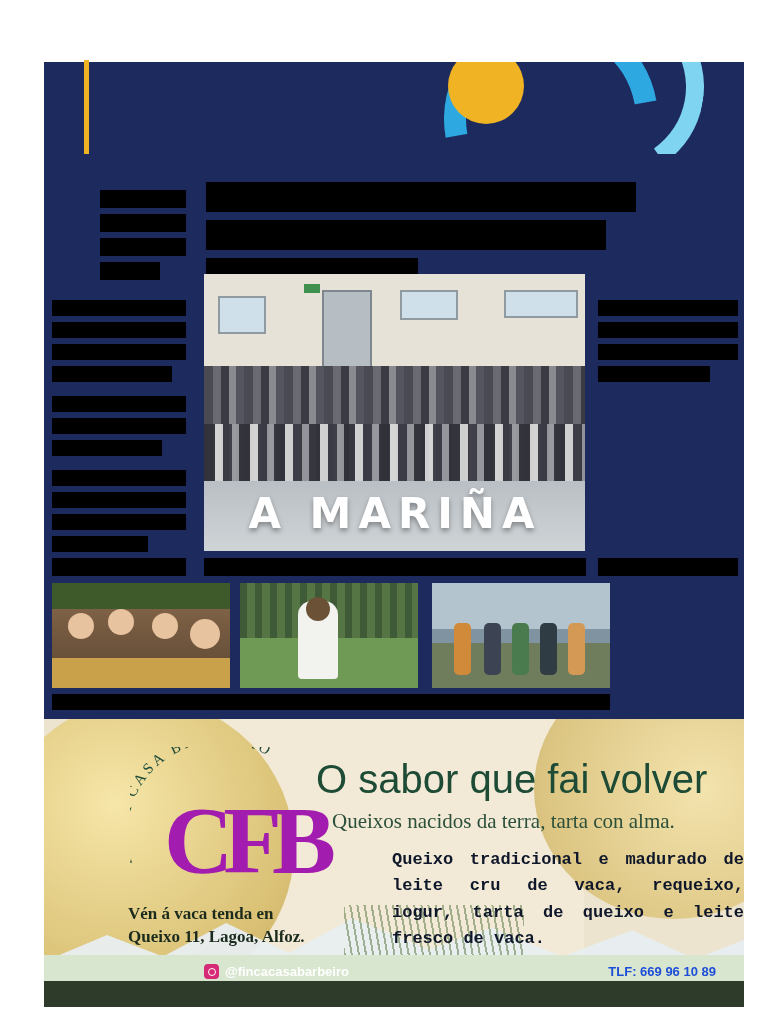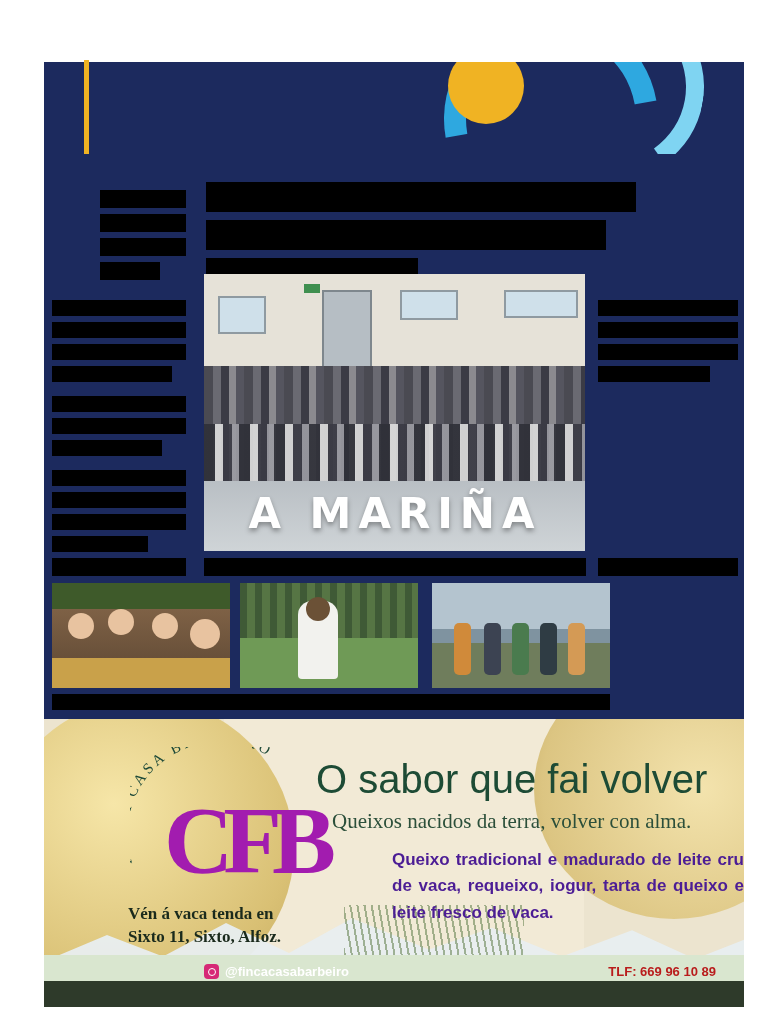--- a/index.html
+++ b/index.html
@@ -283,25 +283,25 @@
     left: 288px; top: 90px;
     font-family: "Liberation Serif", serif;
     font-size: 21px;
     color: #2b4f3a;
     white-space: nowrap;
   }
   .ad-body {
     position: absolute;
     left: 348px; top: 128px;
     width: 352px;
-    font-family: Liberation Sans, sans-serif;
+    font-family: Liberation Mono, monospace;
     font-weight: bold;
     font-size: 17px;
     line-height: 1.55;
-    color: #4c1d95;
+    color: #0f172a;
     text-align: justify;
   }
   .ad-store {
     position: absolute;
     left: 84px; bottom: 58px;
     font-family: "Liberation Serif", serif;
     font-weight: bold;
     font-size: 17px;
     color: #1a2a1c;
     line-height: 1.35;
@@ -331,21 +331,21 @@
     border: 1.6px solid #ffffff;
     border-radius: 50%;
     box-sizing: border-box;
   }
   .ad-phone {
     position: absolute;
     right: 28px; bottom: 28px;
     font-family: "Liberation Sans", sans-serif;
     font-weight: bold;
     font-size: 13px;
-    color: #b91c1c;
+    color: #1d4ed8;
   }
 </style>
 </head>
 <body>
 
 <div id="page">
 
   <div class="masthead">
     <div class="masthead-swirl-1"></div>
     <div class="masthead-swirl-2"></div>
@@ -440,26 +440,26 @@
           <path id="arcpath" d="M 8,130 A 92,92 0 1 1 178,112" fill="none"></path>
         </defs>
         <text font-family="Liberation Serif, serif" font-size="15" letter-spacing="3.2" fill="#1e4a38">
           <textPath href="#arcpath" startOffset="4%" id="arc-label">FINCA CASA BARBEIRO</textPath>
         </text>
       </svg>
       <div class="ad-logo-mono">CFB</div>
     </div>
 
     <div class="ad-headline">O sabor que fai volver</div>
-    <div class="ad-sub">Queixos nacidos da terra, volver con alma.</div>
+    <div class="ad-sub">Queixos nacidos da terra, tarta con alma.</div>
     <div class="ad-body">Queixo tradicional e madurado de leite cru de vaca, requeixo, iogur, tarta de queixo e leite fresco de vaca.</div>
 
     <div class="ad-store">
       <div>Vén á vaca tenda en</div>
-      <div>Sixto 11, Sixto, Alfoz.</div>
+      <div>Queixo 11, Lagoa, Alfoz.</div>
     </div>
 
     <div class="ad-social">
       <span class="ig-badge"></span>
       <span>@fincacasabarbeiro</span>
     </div>
 
     <div class="ad-phone">TLF: 669 96 10 89</div>
   </div>
 

